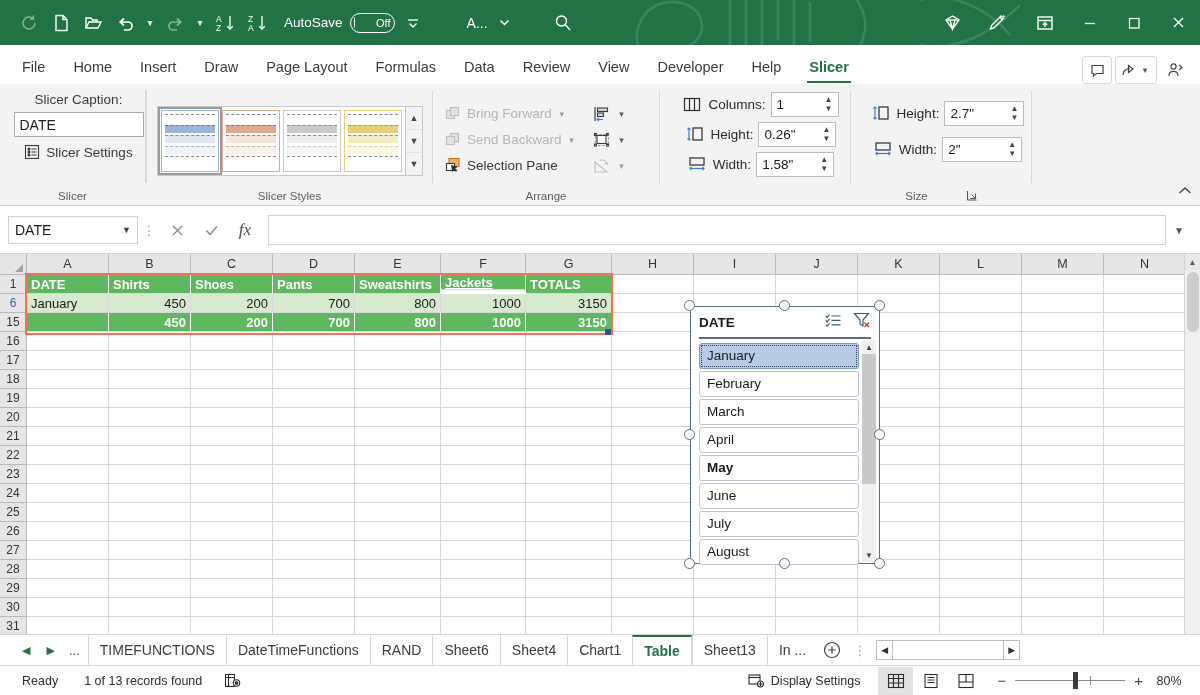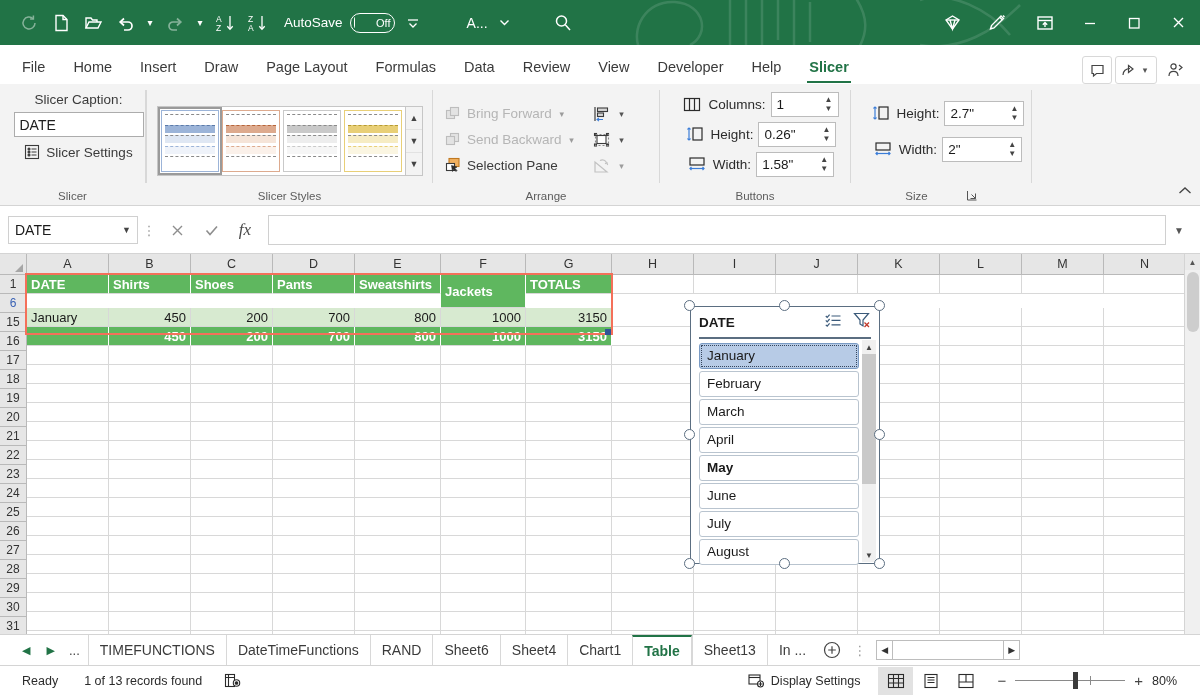--- a/index.html
+++ b/index.html
@@ -273,21 +273,21 @@
   .sb-ic { padding-left: 22px; display: flex; align-items: center; cursor: pointer; }
   .sb-right { margin-left: auto; display: flex; align-items: center; padding-right: 14px; gap: 0px; }
   .sb-display { display: flex; align-items: center; gap: 6px; cursor: pointer; margin-right: 18px;}
   .vbtn { width: 35px; height: 28px; display: flex; align-items: center; justify-content: center; cursor: pointer; }
   .vbtn.active { background: #e2e2e2; }
   .zoom-wrap { display: flex; align-items: center; gap: 9px; margin-left: 14px; }
   .zoom-track { width: 110px; height: 1px; background: #8a8a8a; position: relative; }
   .zoom-thumb { position: absolute; left: 58px; top: -8px; width: 5px; height: 17px; background: #3b3b3b; }
   .zoom-mid { position: absolute; left: 75px; top: -4px; width: 1px; height: 9px; background: #8a8a8a; }
   .zoom-pm { font-size: 15px; color: #444; cursor: pointer; }
-  .zoom-val { font-size: 12.5px; color: #2b2b2b; width: 34px; text-align: left; cursor: pointer;}
+  .zoom-val { font-size: 12.5px; color: #2b2b2b; width: 34px; text-align: center; cursor: pointer;}
 </style>
 </head>
 <body>
 
 <div class="app">
 
   <div class="titlebar">
     <svg class="tb-pattern" viewBox="0 0 420 70">
       <g stroke="#ffffff" stroke-width="2.5" fill="none">
         <path d="M20,60 C10,40 25,10 55,12 C85,14 90,45 70,55"></path>
@@ -649,21 +649,20 @@
           <span class="spin-lbl">Width:</span>
           <div class="spinbox" style="width:78px;">
             <span>1.58"</span>
             <span class="spins">
                 <span>▲</span>
                 <span>▼</span>
               </span>
           </div>
         </div>
       </div>
-      <div class="glabel">Buttons</div>
     </div>
     <div class="gsep"></div>
 
     <div class="rgroup" style="width:180px;">
       <div class="gbody" style="flex-direction:column; padding-left:12px; padding-top:14px;">
         <div class="spin-row">
           <span class="spin-ic">
             <svg width="18" height="16" viewBox="0 0 18 16" fill="none" stroke="#2b2b2b" stroke-width="1.2">
                 <rect x="7" y="2" width="9" height="12"></rect>
                 <path d="M3 2v12" stroke="#3b7dd8"></path>
@@ -787,21 +786,21 @@
     </div>
 
     <div class="cells">
 
       <div class="grow">
         <div class="gc hdr" style="width:82px;height:19px;">DATE</div>
         <div class="gc hdr" style="width:82px;height:19px;">Shirts</div>
         <div class="gc hdr" style="width:82px;height:19px;">Shoes</div>
         <div class="gc hdr" style="width:82px;height:19px;">Pants</div>
         <div class="gc hdr" style="width:86px;height:19px;">Sweatshirts</div>
-        <div class="gc hdr" style="width:85px;height:33px;">Jackets</div>
+        <div class="gc hdr" style="width:85px;height:15px;text-decoration:underline;">Jackets</div>
         <div class="gc hdr" style="width:86px;height:19px;">TOTALS</div>
         <div class="gc" style="width:82px;height:19px;"></div>
         <div class="gc" style="width:82px;height:19px;"></div>
         <div class="gc" style="width:82px;height:19px;"></div>
         <div class="gc" style="width:82px;height:19px;"></div>
         <div class="gc" style="width:82px;height:19px;"></div>
         <div class="gc" style="width:82px;height:19px;"></div>
         <div class="gc" style="width:82px;height:19px;"></div>
       </div>
 

